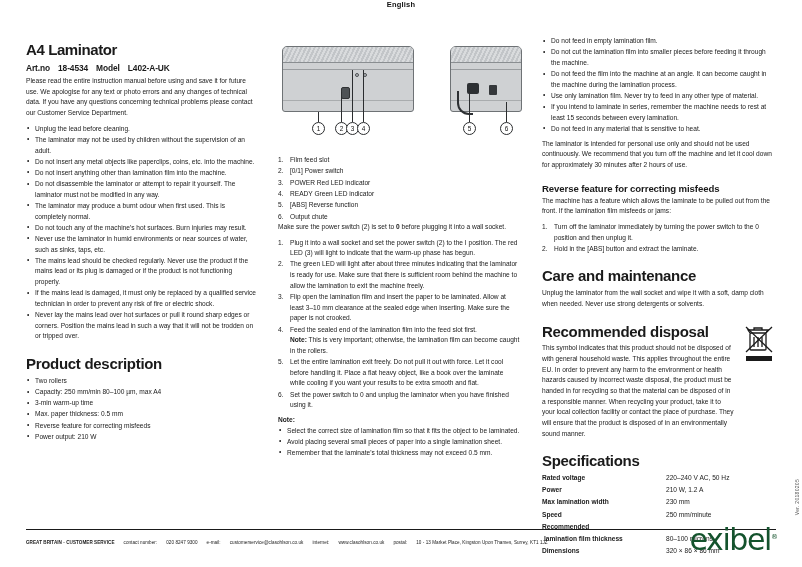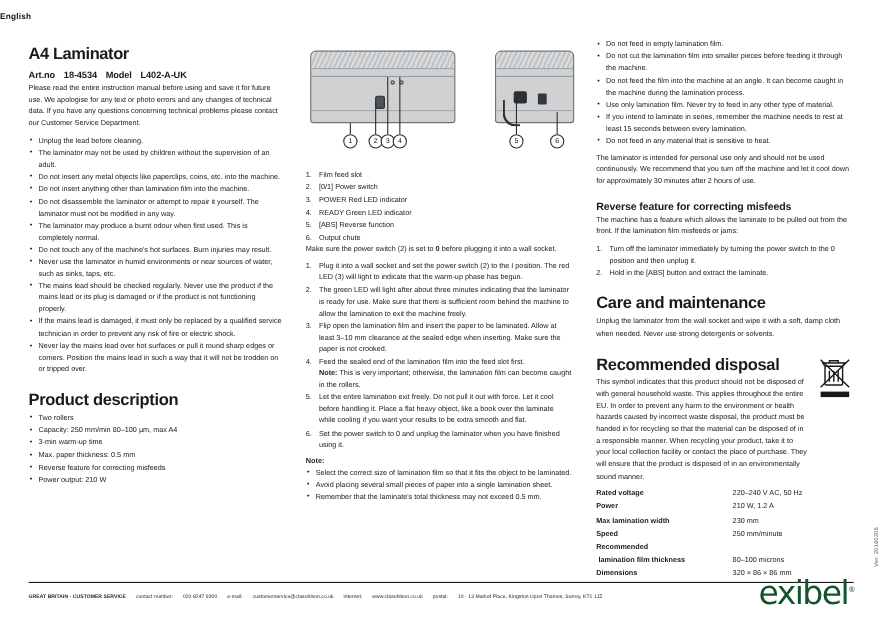--- a/index.html
+++ b/index.html
@@ -14,24 +14,24 @@
     position: relative;
     overflow: hidden;
   }
   .page {
     position: relative;
     width: 802px;
     height: 567px;
     padding: 0;
   }
   .lang-header {
+    text-align: center;
     font-size: 7.5px;
     font-weight: bold;
     letter-spacing: 0.2px;
-    padding-top: 10px;
     color: #111;
   }
   .columns {
     position: absolute;
     top: 34px;
     left: 0;
     width: 802px;
     display: flex;
     gap: 0;
   }
@@ -415,20 +415,21 @@
         <li>Turn off the laminator immediately by turning the power switch to the 0 position and then unplug it.</li>
         <li>Hold in the [ABS] button and extract the laminate.</li>
       </ol>
 
       <h2 class="sect">Care and maintenance</h2>
       <p class="body">Unplug the laminator from the wall socket and wipe it with a soft, damp cloth when needed. Never use strong detergents or solvents.</p>
 
       <h2 class="sect">Recommended disposal</h2>
       <p class="body" style="width:193px;">This symbol indicates that this product should not be disposed of with general household waste. This applies throughout the entire EU. In order to prevent any harm to the environment or health hazards caused by incorrect waste disposal, the product must be handed in for recycling so that the material can be disposed of in a responsible manner. When recycling your product, take it to your local collection facility or contact the place of purchase. They will ensure that the product is disposed of in an environmentally sound manner.</p>
 
+      <h2 class="sect">Specifications</h2>
       <table class="specs">
         <tbody>
             <tr>
           <td class="k">Rated voltage</td>
           <td class="v">220–240 V AC, 50 Hz</td>
         </tr>
         <tr>
           <td class="k">Power</td>
           <td class="v">210 W, 1.2 A</td>
         </tr>

